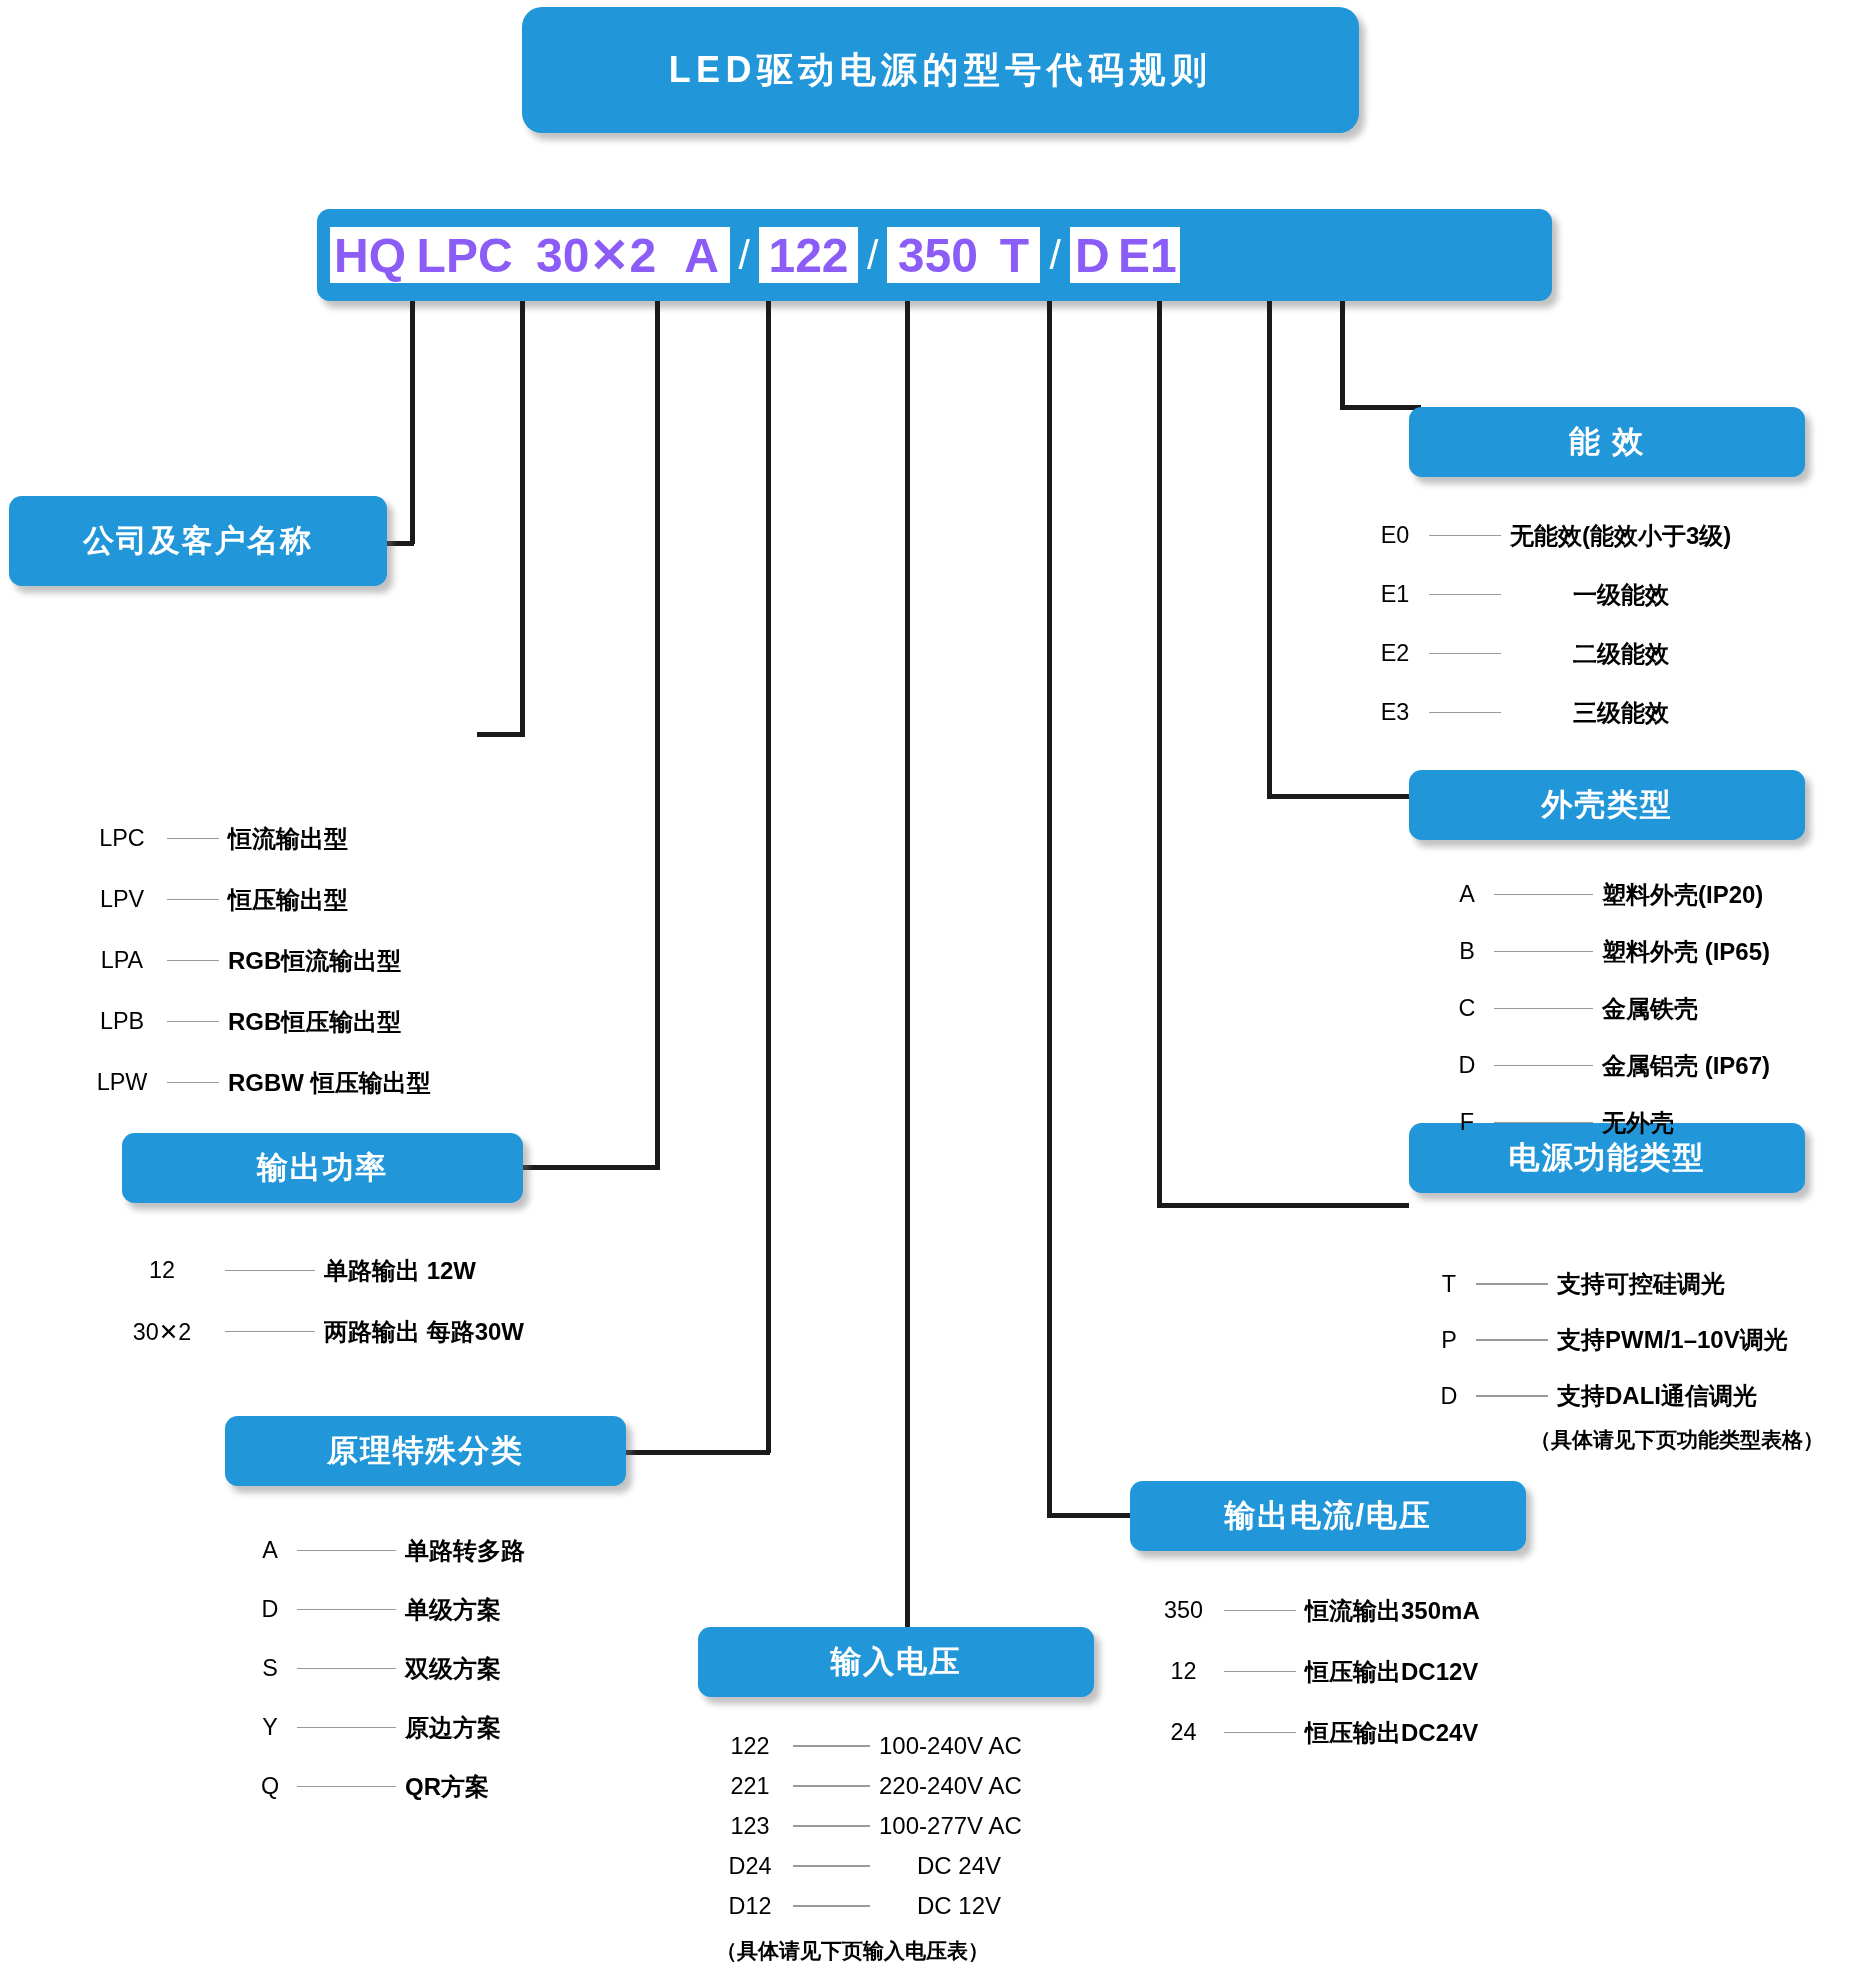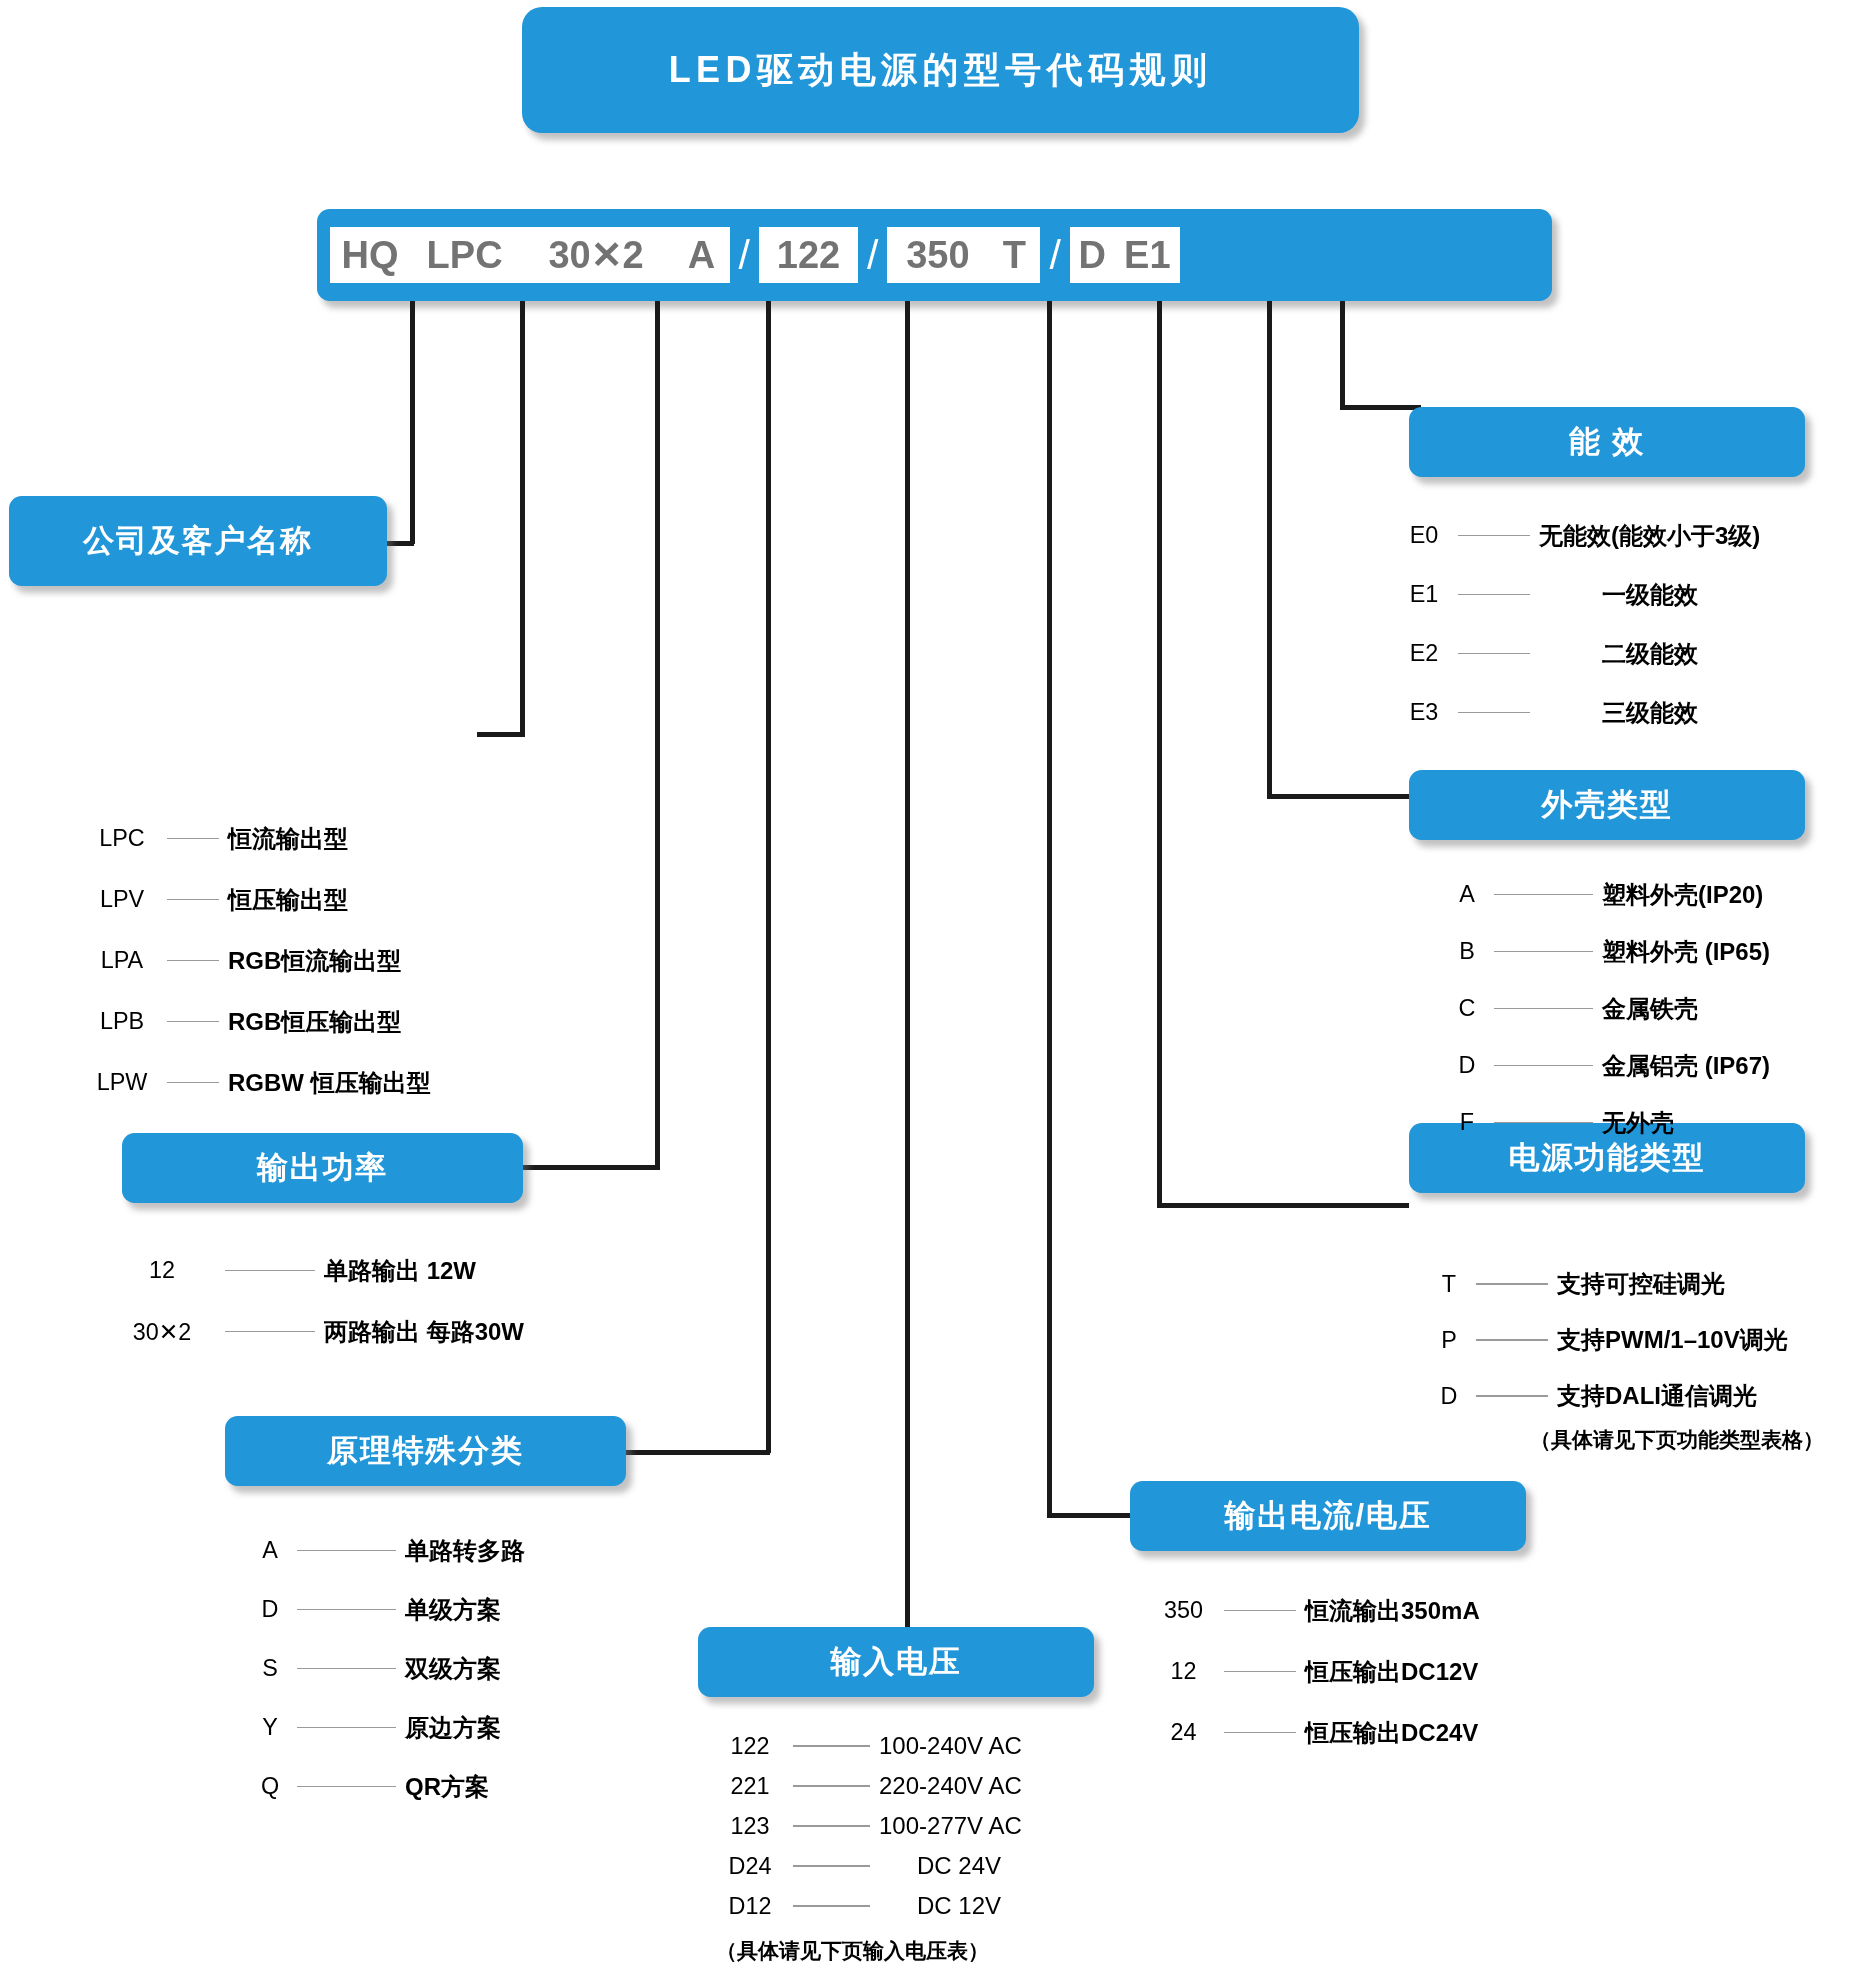--- a/index.html
+++ b/index.html
@@ -48,22 +48,22 @@
     background: #2196d9;
     border-radius: 12.6px;
     box-shadow: 5.4px 6.3px 6.3px rgba(120,120,120,0.45);
     display: flex;
     align-items: center;
     padding: 0 12.6px;
     box-sizing: border-box;
   }
   .code-cell {
     background: #ffffff;
-    color: #737373;
-    font-size: 38px;
+    color: #8b5cf6;
+    font-size: 48px;
     font-weight: bold;
     display: flex;
     align-items: center;
     justify-content: center;
     height: 56px;
     margin: 0 0px;
     padding: 0 5.4px;
     box-sizing: border-box;
     font-family: "Liberation Sans", sans-serif;
   }
@@ -350,21 +350,21 @@
     <div class="lrow" style="height:57px;">
       <div class="lkey" style="width:36px;">F</div>
       <div class="ldash" style="width:99px;"></div>
       <div class="lval">无外壳</div>
     </div>
   </div>
 
   <div class="bluebox cat-box" style="left:1409px; top:407px; width:396px; height:70px;">
     <span>能    效</span>
   </div>
-  <div class="legend" style="left:1399px; top:506px;">
+  <div class="legend" style="left:1370px; top:506px;">
     <div class="lrow" style="height:59px;">
       <div class="lkey" style="width:50px;">E0</div>
       <div class="ldash" style="width:72px;"></div>
       <div class="lval">无能效(能效小于3级)</div>
     </div>
     <div class="lrow" style="height:59px;">
       <div class="lkey" style="width:50px;">E1</div>
       <div class="ldash" style="width:72px;"></div>
       <div class="lval" style="padding-left:63px;">一级能效</div>
     </div>

